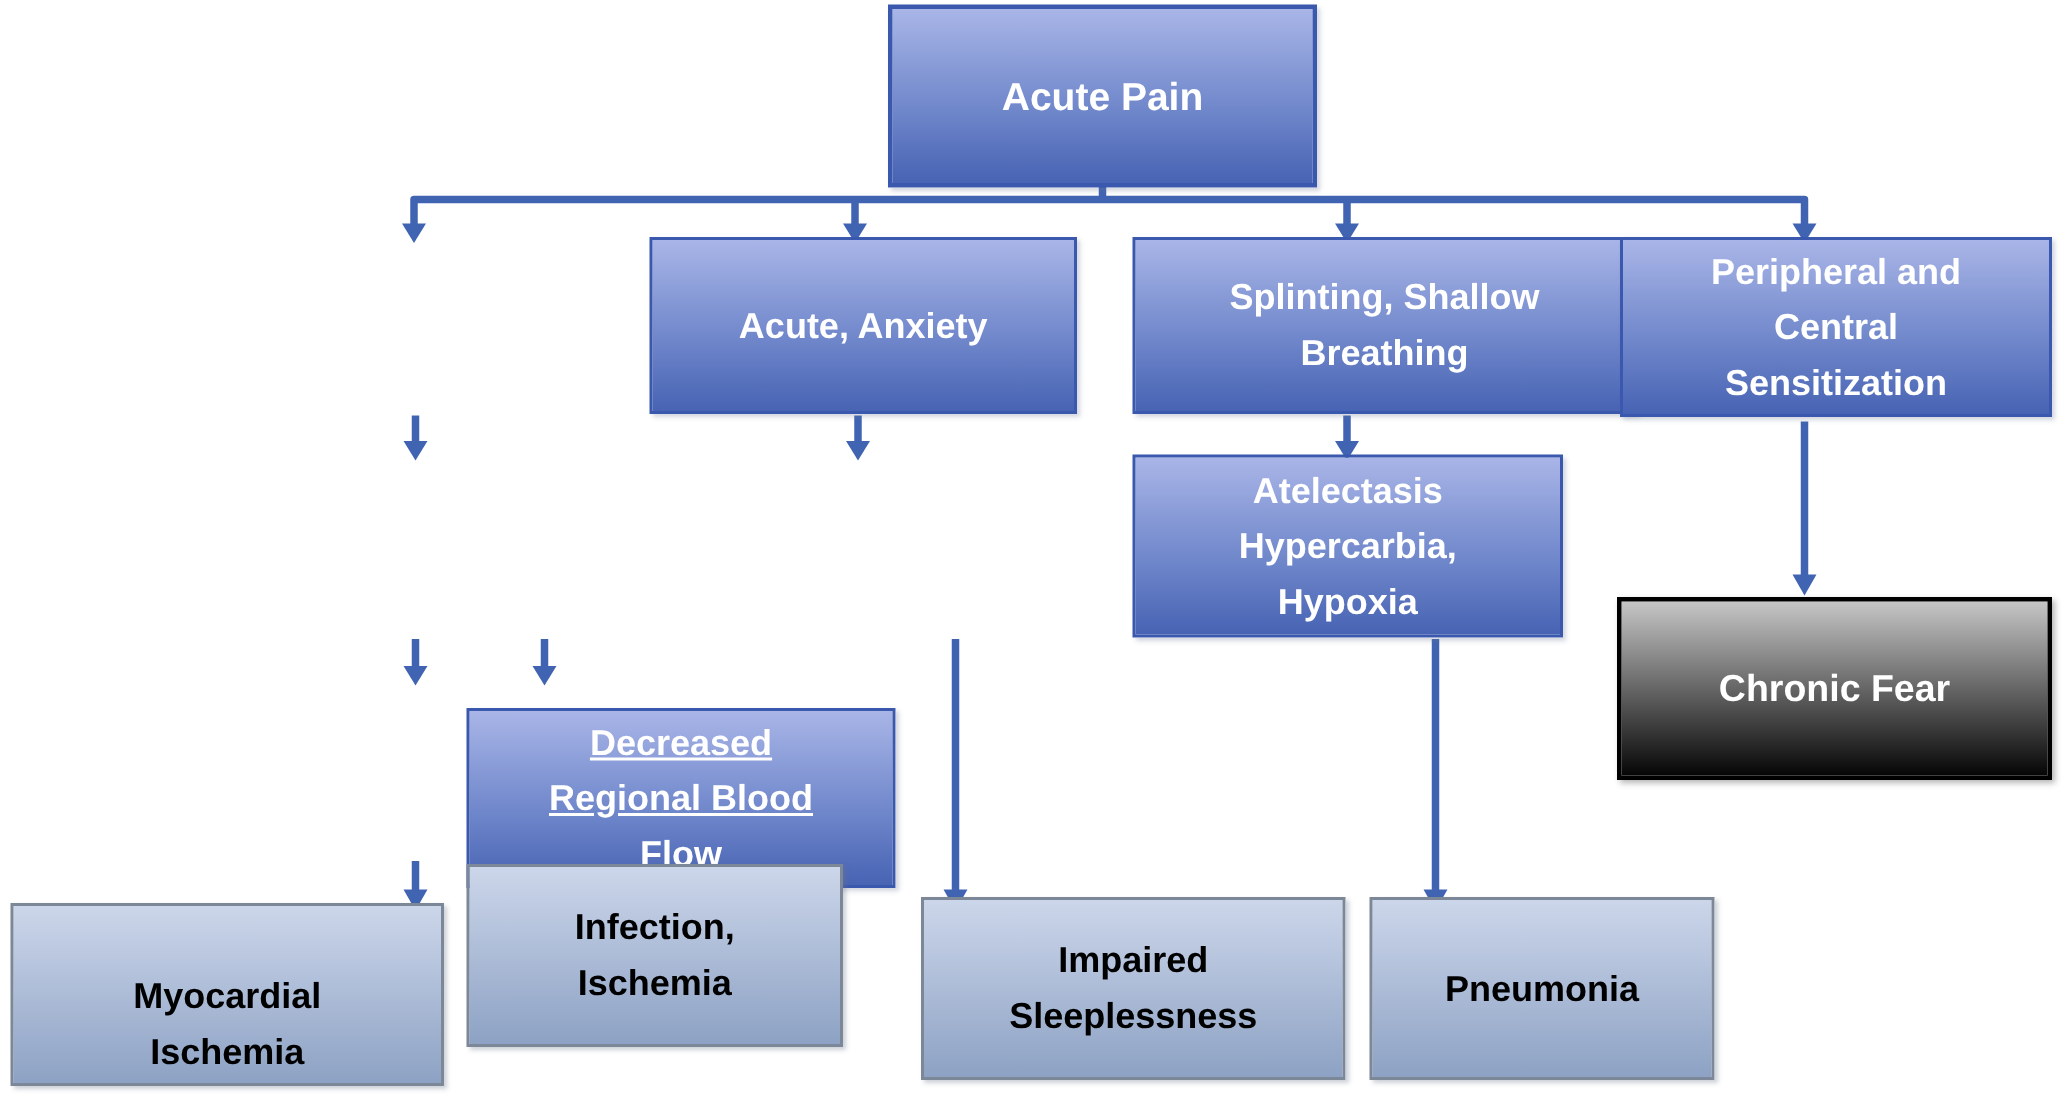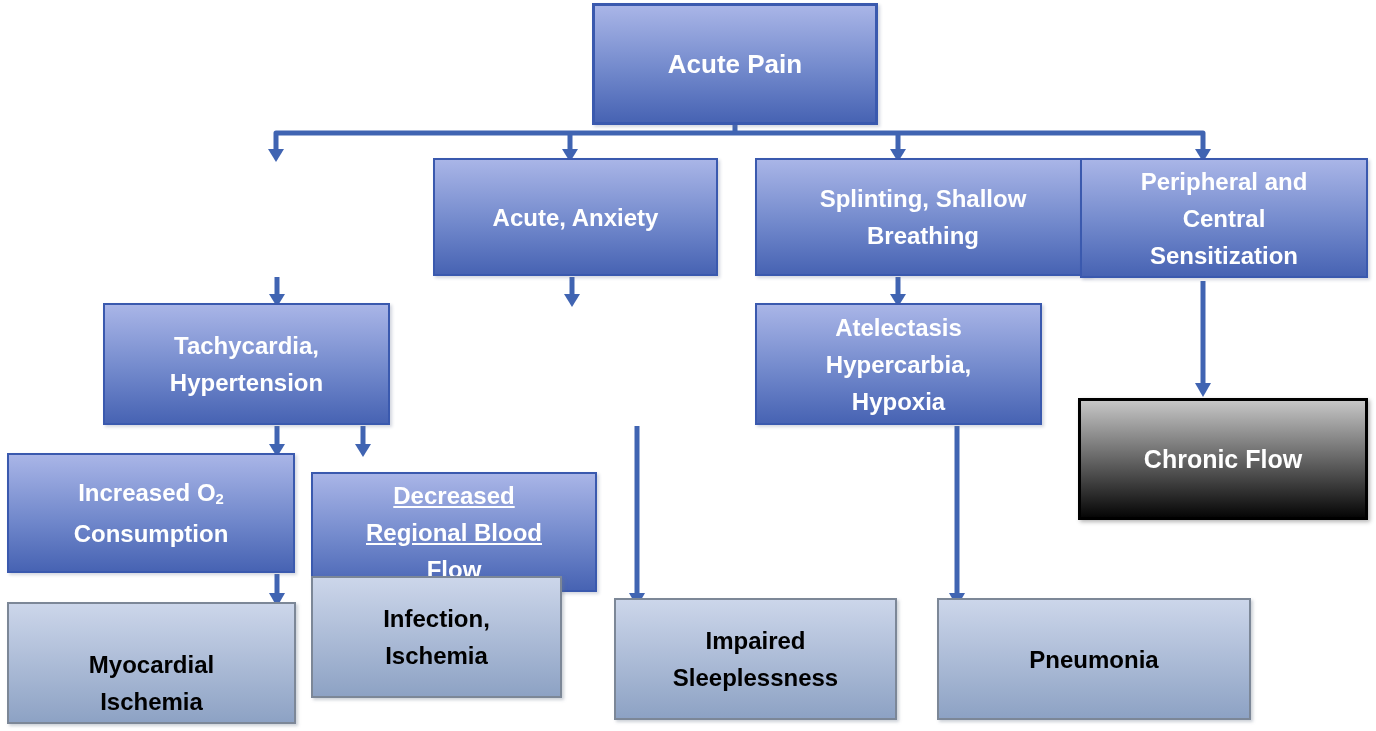--- a/index.html
+++ b/index.html
@@ -44,21 +44,21 @@
   .n-sensitization{left:1080px;top:158px;width:288px;height:120px;}
   .n-tachycardia  {left:103px;top:303px;width:287px;height:122px;}
   .n-sleeplessness{left:428px;top:303px;width:294px;height:122px;}
   .n-atelectasis  {left:755px;top:303px;width:287px;height:122px;}
   .n-chronic      {left:1078px;top:398px;width:290px;height:122px;}
   .n-o2           {left:7px;  top:453px;width:288px;height:120px;}
   .n-decreased    {left:311px;top:472px;width:286px;height:120px;text-decoration:underline;}
   .n-myocardial   {left:7px;  top:602px;width:289px;height:122px;align-items:flex-end;}
   .n-infection    {left:311px;top:576px;width:251px;height:122px;}
   .n-impaired     {left:614px;top:598px;width:283px;height:122px;}
-  .n-pneumonia    {left:913px;top:598px;width:314px;height:122px;margin-left:24px;}
+  .n-pneumonia    {left:913px;top:598px;width:230px;height:122px;}
 </style>
 </head>
 <body>
 
 <div id="stage">
 
   <svg id="connectors" viewBox="0 0 1376 731" xmlns="http://www.w3.org/2000/svg">
 
     <path class="stem" d="M735 123 L735 133 M276 151 L276 133 L1203 133 L1203 151 M570 133 L570 151 M898 133 L898 151"></path>
     <polygon class="head" points="268,149 284,149 276,162"></polygon>
@@ -104,39 +104,32 @@
     <span class="lbl">Splinting, Shallow
 Breathing</span>
   </div>
 
   <div class="node blue n-sensitization">
     <span class="lbl">Peripheral and
 Central
 Sensitization</span>
   </div>
 
-  <div class="node blue n-tachycardia">
-    <span class="lbl">Tachycardia,
-Hypertension</span>
-  </div>
 
 
   <div class="node blue n-atelectasis">
     <span class="lbl">Atelectasis
 Hypercarbia,
 Hypoxia</span>
   </div>
 
   <div class="node chronic n-chronic">
-    <span class="lbl">Chronic Flow</span>
+    <span class="lbl">Chronic Fear</span>
   </div>
 
-  <div class="node blue n-o2">
-    <span class="lbl"><span>Increased O</span><sub class="lblpart">2</sub><br><span>Consumption</span></span>
-  </div>
 
   <div class="node blue n-decreased">
     <span class="lbl">Decreased
 Regional Blood
 Flow</span>
   </div>
 
   <div class="node outcome n-myocardial">
     <span class="lbl">Myocardial
 Ischemia</span>

